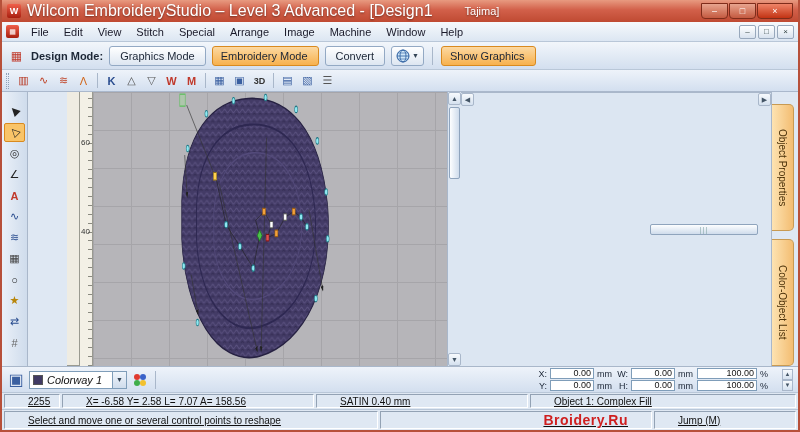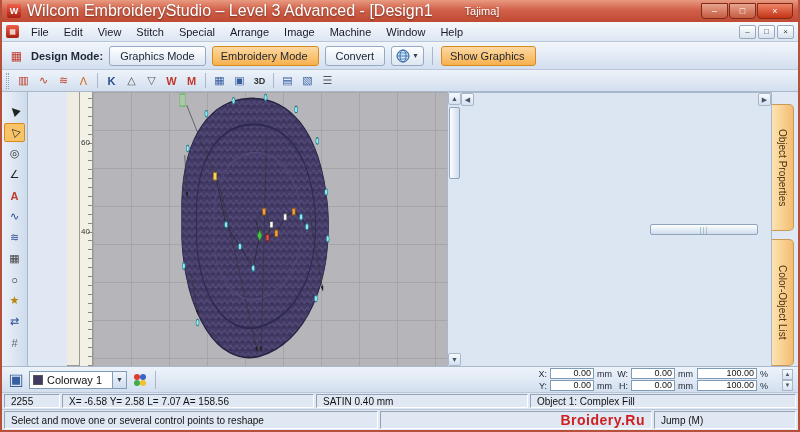--- a/index.html
+++ b/index.html
@@ -57,37 +57,37 @@
 .vthumb{width:11px;height:72px;margin-top:2px;background:linear-gradient(90deg,#fdfeff,#cfdcec);border:1px solid #8fa4bd;border-radius:2px;}
 .vscroll .sc-arrow.bottom{margin-top:auto;}
 .hscroll-row{flex:0 0 14px;display:flex;background:#dce6f2;border-top:1px solid #a9b7ca;}
 .hscroll{flex:1;display:flex;align-items:center;}
 .hthumb{width:108px;height:11px;margin-left:176px;background:linear-gradient(#fdfeff,#cfdcec);border:1px solid #8fa4bd;border-radius:2px;display:flex;align-items:center;justify-content:center;font-size:7px;color:#8aa;letter-spacing:1px;}
 
 .side-tabs{flex:0 0 27px;background:#dfe8f3;border-left:1px solid #a9b7ca;display:flex;flex-direction:column;gap:8px;padding-top:12px;align-items:flex-start;}
 .side-tab{writing-mode:vertical-rl;font-size:10px;color:#4a3008;background:linear-gradient(90deg,#fde3b2,#f3bd72);border:1px solid #c89a52;border-left:none;border-radius:0 5px 5px 0;height:128px;width:22px;display:flex;align-items:center;justify-content:center;white-space:nowrap;}
 
 .colorbar{flex:0 0 26px;background:linear-gradient(#eef3fa,#d3dfef);border-top:1px solid #a9b7ca;display:flex;align-items:center;padding:0 5px;gap:4px;}
-.colorway-select{width:98px;height:18px;background:#fff;border:1px solid #7f9db9;font-size:11px;color:#111;display:flex;align-items:center;padding-left:3px;gap:4px;}
+.colorway-select{width:98px;height:18px;background:#fff;border:1px solid #7f9db9;font-size:11px;color:#111;display:flex;align-items:center;padding-left:3px;gap:4px;font-style:italic;}
 .cw-chip{width:10px;height:10px;background:#413a63;border:1px solid #555;}
 .dd-btn{margin-left:auto;width:14px;height:16px;background:linear-gradient(#f0f5fb,#cfdcec);border-left:1px solid #7f9db9;font-size:7px;color:#345;display:flex;align-items:center;justify-content:center;}
 .small-btn{width:18px;height:18px;display:flex;align-items:center;justify-content:center;border-radius:2px;}
 .xf{margin-left:auto;display:flex;flex-direction:column;gap:1px;}
 .xf-row{display:flex;align-items:center;gap:3px;height:11px;}
 .xf-label{font-size:9px;color:#1c2636;width:12px;text-align:right;}
 .field{width:44px;height:11px;background:#fff;border:1px solid #7f9db9;font-size:9px;color:#111;text-align:right;padding-right:2px;line-height:9px;}
 .unit{font-size:9px;color:#1c2636;width:16px;}
 .pctfield{width:60px;}
 .spinner{display:flex;flex-direction:column;justify-content:center;margin-left:2px;}
 .spin{width:11px;height:11px;font-size:6px;color:#456;display:flex;align-items:center;justify-content:center;background:linear-gradient(#f7fafd,#d5e1ef);border:1px solid #a9b7ca;}
 
 .statusbar,.hintbar{background:#dfe8f3;display:flex;gap:2px;padding:1px 2px;border-top:1px solid #b9c7d8;}
 .statusbar{flex:0 0 17px;}
 .hintbar{flex:0 0 19px;}
-.cell{border:1px solid;border-color:#93a2b4 #ffffff #ffffff #93a2b4;font-size:10px;color:#111;display:flex;align-items:center;padding:0 6px;white-space:nowrap;overflow:hidden;}
+.cell{border:1px solid;border-color:#93a2b4 #ffffff #ffffff #93a2b4;font-size:10px;color:#111;display:flex;align-items:center;padding:0 23px;white-space:nowrap;overflow:hidden;text-decoration:underline;}
 .s1{flex:0 0 56px;}.s2{flex:0 0 252px;}.s3{flex:0 0 212px;}.s4{flex:1;}
 .h1{flex:0 0 374px;}.h2{flex:0 0 142px;}.h3{flex:1;justify-content:flex-end;}
 .watermark{font-size:14px;font-weight:bold;color:#cf1f1f;letter-spacing:.5px;}
 </style>
 </head>
 <body>
 
 <div class="window">
 
   <div class="titlebar">

